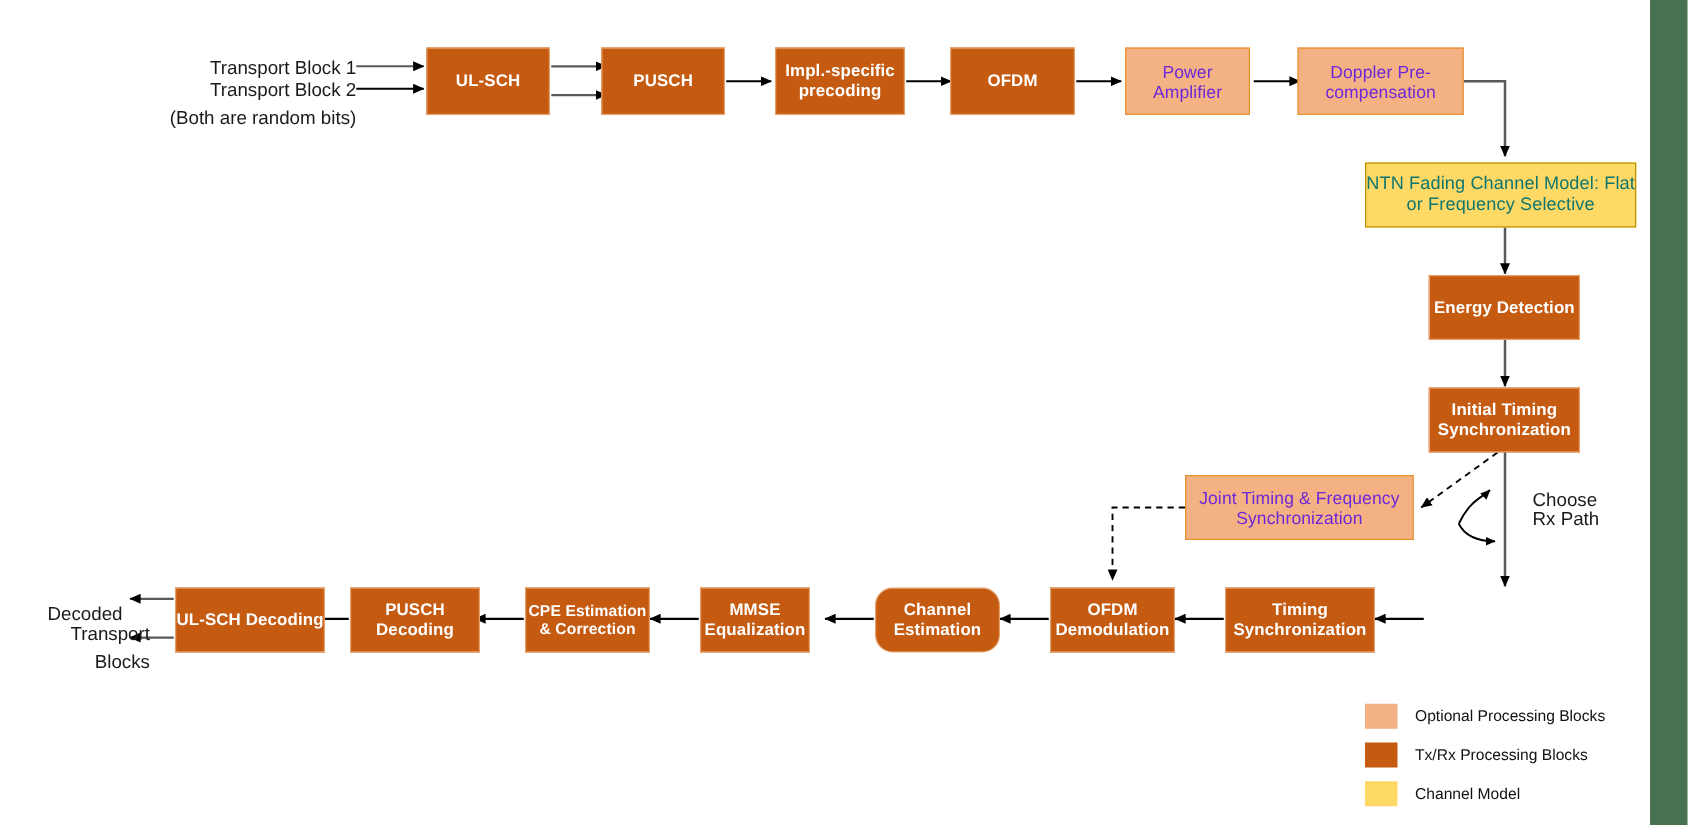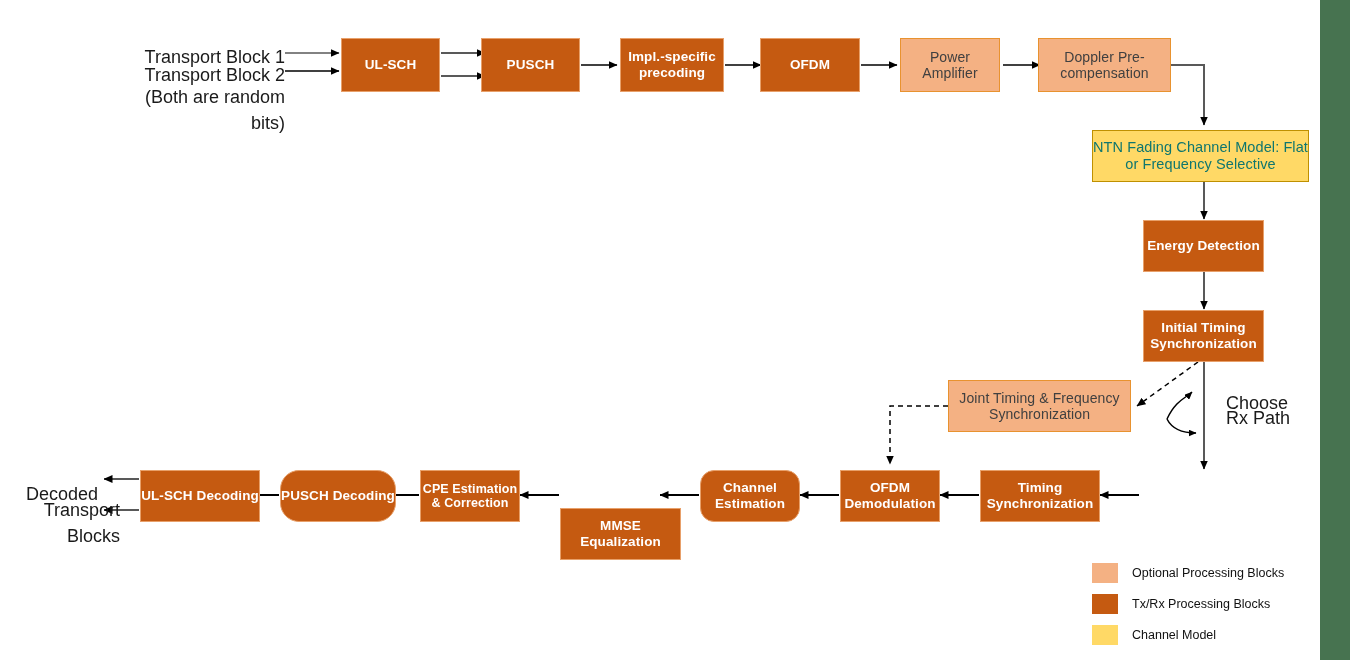--- a/index.html
+++ b/index.html
@@ -18,26 +18,26 @@
     box-sizing:border-box;
     display:flex;
     align-items:center;
     justify-content:center;
     text-align:center;
     line-height:1.15;
     font-size:13.5px;
     letter-spacing:0.1px;
   }
   .node.proc{background:#C55A11;border:1.5px solid #E8A06A;color:#ffffff;font-weight:bold;}
-  .node.opt{background:#F4B183;border:1.5px solid #E8922F;color:#404040;font-weight:normal;font-size:14px;}
+  .node.opt{background:#F4B183;border:1.5px solid #E8922F;color:#6d28d9;font-weight:normal;font-size:14px;}
   .node.chan{background:#FFD966;border:1.5px solid #BF9000;color:#0f766e;font-weight:normal;font-size:14.5px;}
 
   .plain-text{
     position:absolute;
-    font-size:18px;
+    font-size:15px;
     color:#1a1a1a;
     line-height:1.45;
     white-space:pre-line;
   }
   .plain-text.right{text-align:right;}
   .plain-text.left{text-align:left;}
 
   .legend{position:absolute;left:1092px;top:560px;}
   .legend-row{display:flex;align-items:center;height:26px;margin-bottom:5px;}
   .legend-swatch{width:26px;height:20px;box-sizing:border-box;}
@@ -136,25 +136,25 @@
 
   <div class="plain-text left" style="left:1226px;top:390px;width:90px;">Choose</div>
   <div class="plain-text left" style="left:1226px;top:405px;width:90px;">Rx Path</div>
 
   <div class="node proc" style="left:980px;top:470px;width:120px;height:52px;">Timing
 Synchronization</div>
   <div class="node proc" style="left:840px;top:470px;width:100px;height:52px;">OFDM
 Demodulation</div>
   <div class="node proc" style="left:700px;top:470px;width:100px;height:52px;border-radius:14px;">Channel
 Estimation</div>
-  <div class="node proc" style="left:560px;top:470px;width:121px;height:52px;margin-top:38px;">MMSE
+  <div class="node proc" style="left:560px;top:470px;width:88px;height:52px;">MMSE
 Equalization</div>
   <div class="node proc" style="left:420px;top:470px;width:100px;height:52px;font-size:12.5px;">CPE Estimation
 &amp;  Correction</div>
-  <div class="node proc" style="left:280px;top:470px;width:116px;height:52px;border-radius:19px;">PUSCH
+  <div class="node proc" style="left:280px;top:470px;width:104px;height:52px;">PUSCH
 Decoding</div>
   <div class="node proc" style="left:140px;top:470px;width:120px;height:52px;">UL-SCH
 Decoding</div>
 
   <div class="plain-text right" style="left:0px;top:481px;width:98px;">Decoded</div>
   <div class="plain-text right" style="left:0px;top:497px;width:98px;margin-left:22px;">Transport Blocks</div>
 
   <div class="legend">
     <div class="legend-row">
       <span class="legend-swatch opt"></span>

